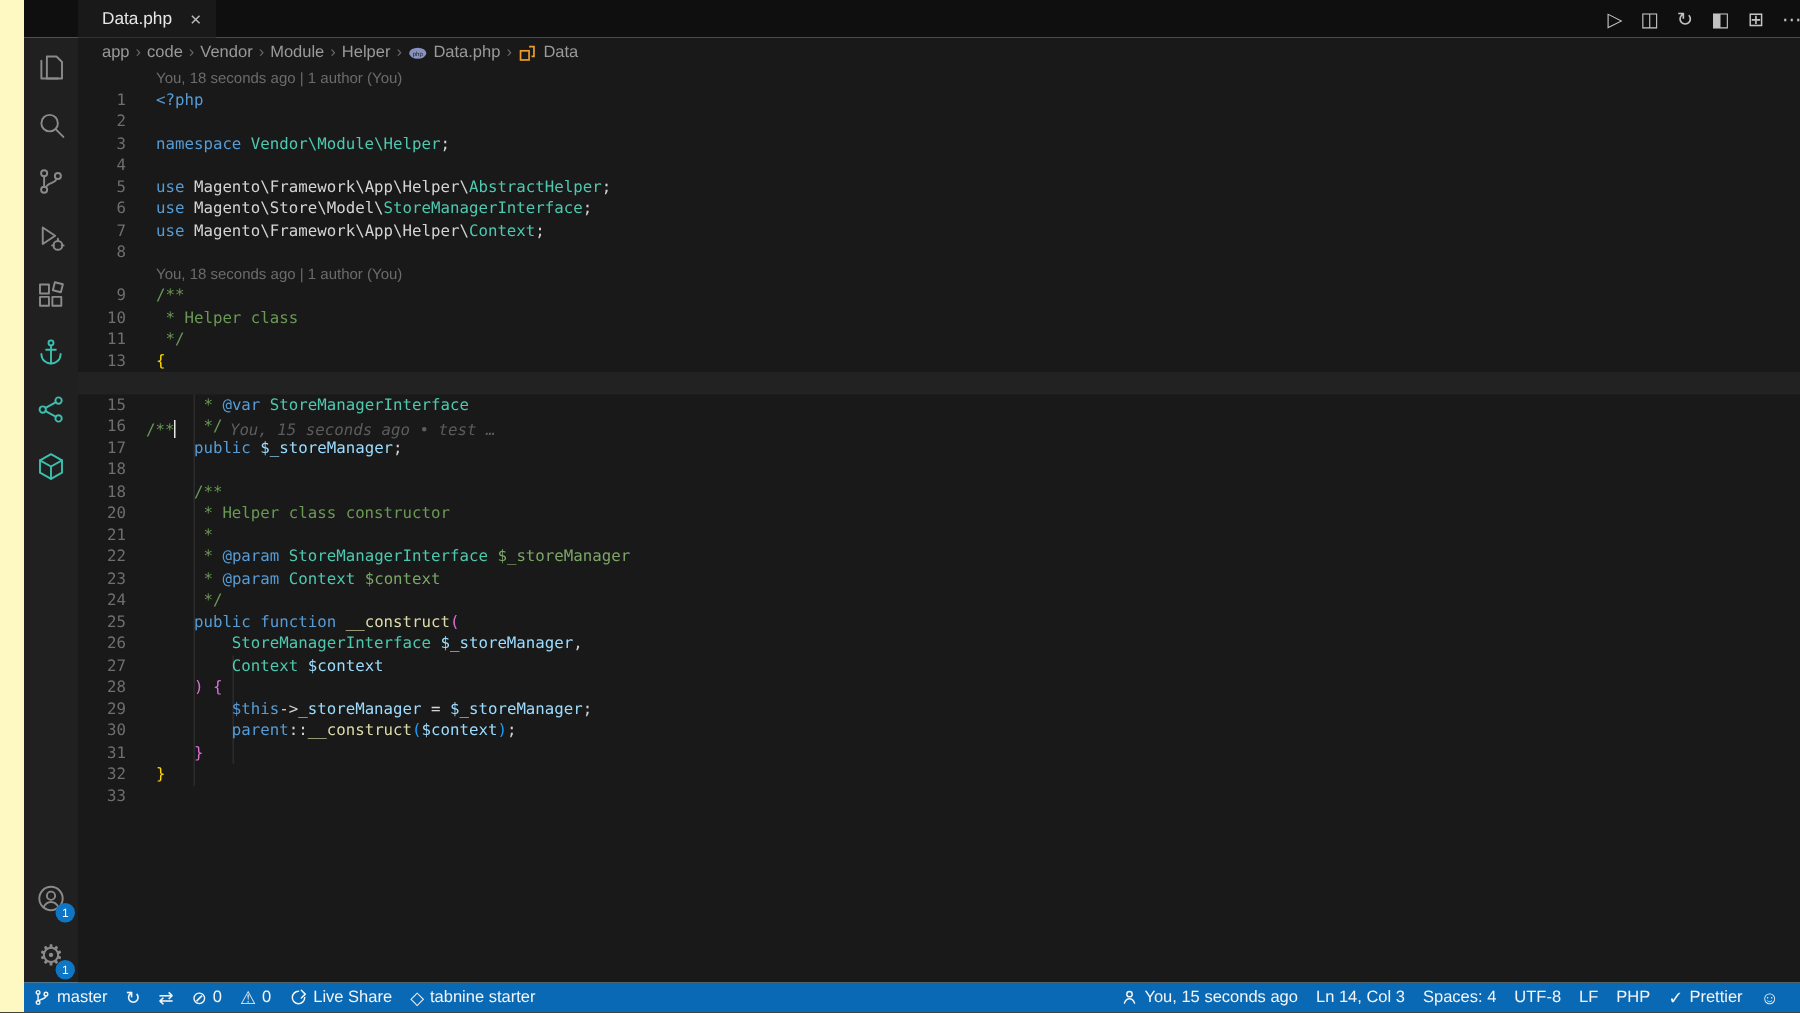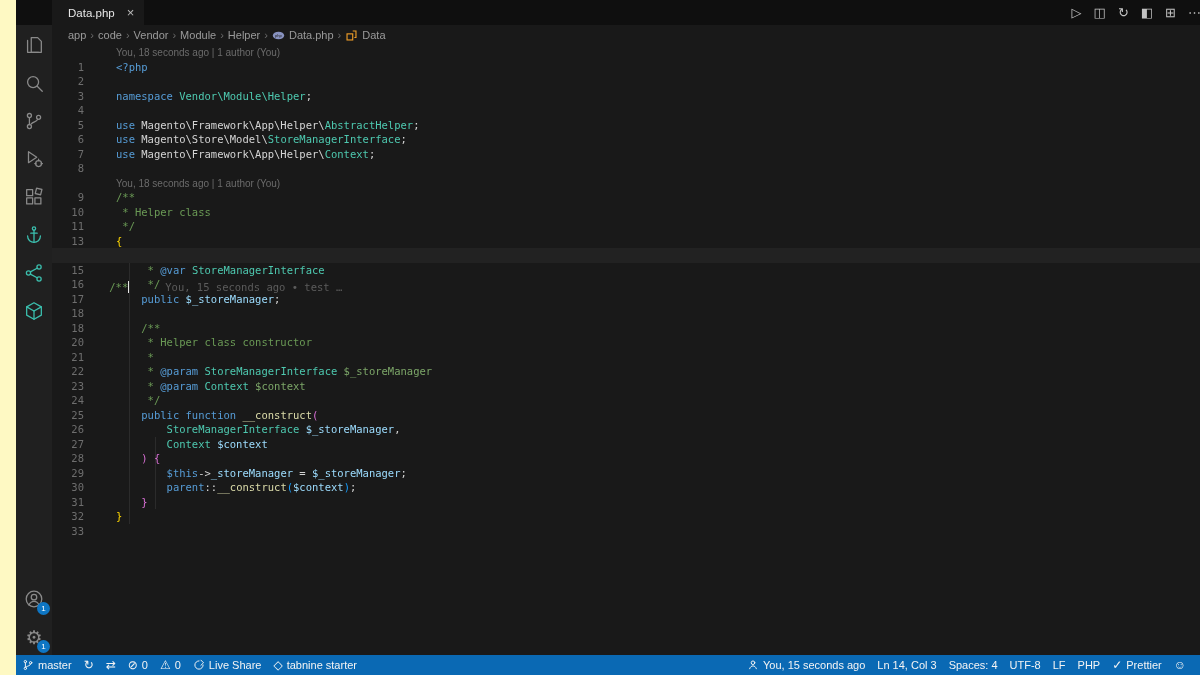--- a/index.html
+++ b/index.html
@@ -30,25 +30,25 @@
   .bc-item{display:flex;align-items:center;gap:4px;cursor:pointer;}
   .bc-sep{color:#6a6a6a;}
   .bc-item .icon svg{width:13px;height:13px;display:block;}
 
   .code{position:absolute;top:20px;left:0;right:0;bottom:0;overflow:hidden;
     font-family:"DejaVu Sans Mono",monospace;font-size:10.5px;line-height:14.5px;color:#d4d4d4;}
   .line{display:flex;height:14.5px;line-height:14.5px;}
   .line.current{background:rgba(255,255,255,0.045);flex-direction:column;}
   .line.current .ln{color:#c6c6c6;}
   .ln{flex:0 0 32px;text-align:right;color:#6e6e6e;}
-  .lc{margin-left:32px;white-space:pre;}
+  .lc{margin-left:20px;white-space:pre;}
   .k{color:#569CD6}.t{color:#4EC9B0}.f{color:#DCDCAA}.v{color:#9CDCFE}.c{color:#6A9955}
   .p{color:#d4d4d4}.b1{color:#ffd700}.b2{color:#da70d6}.b3{color:#179fff}.dv{color:#7ca668}
   .lens{font-family:"Liberation Sans",sans-serif;font-size:10px;color:#6b6b6b;}
-  .blame{color:#5c5c5c;margin-left:36px;text-align:center;}
+  .blame{color:#5c5c5c;font-style:italic;margin-left:36px;text-align:center;}
   .cursor{display:inline-block;width:1px;height:12px;background:#e8e8e8;vertical-align:-2px;}
   .guide{position:absolute;width:1px;background:rgba(255,255,255,0.08);}
   .vthumb{position:absolute;right:2px;top:125px;width:8px;height:45px;background:rgba(255,255,255,0.16);}
 
   
   .statusbar{height:20px;flex:0 0 20px;display:flex;justify-content:space-between;align-items:center;
     font-size:11px;color:#f4f4f4;}
   .st-group{display:flex;align-items:flex-start;height:100%;}
   .st-item{display:flex;align-items:center;gap:4px;padding:0 6px;height:100%;cursor:pointer;white-space:nowrap;}
   .st-item .icon{display:flex;align-items:center;}

